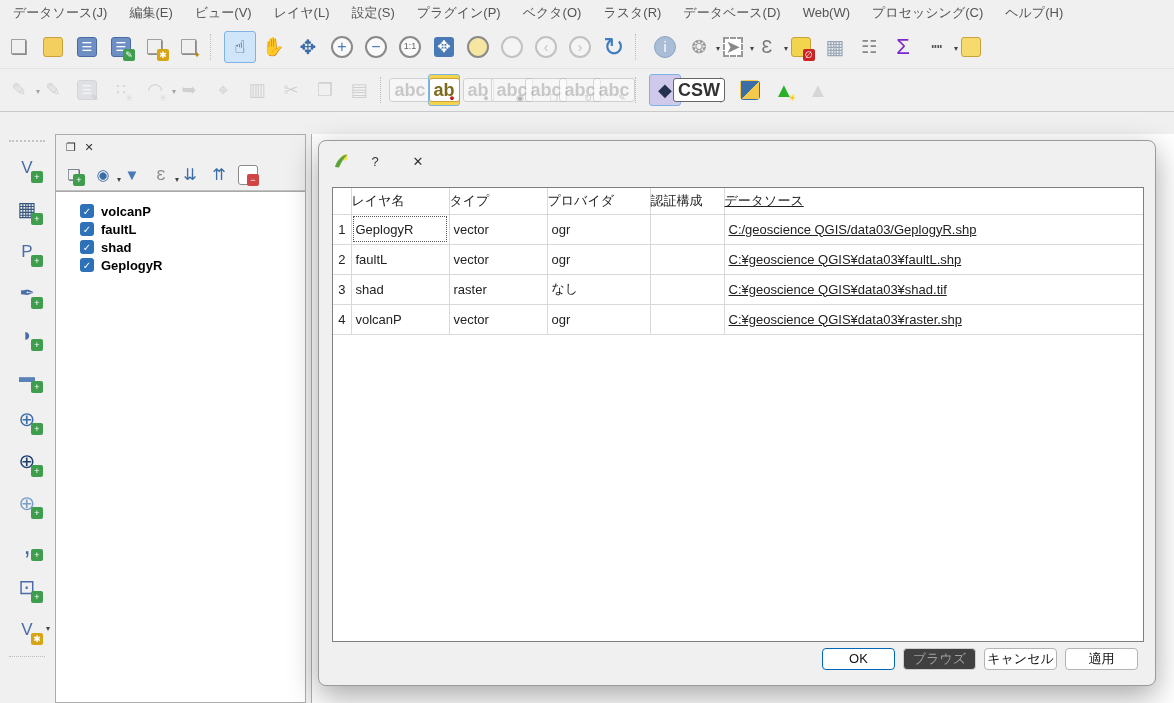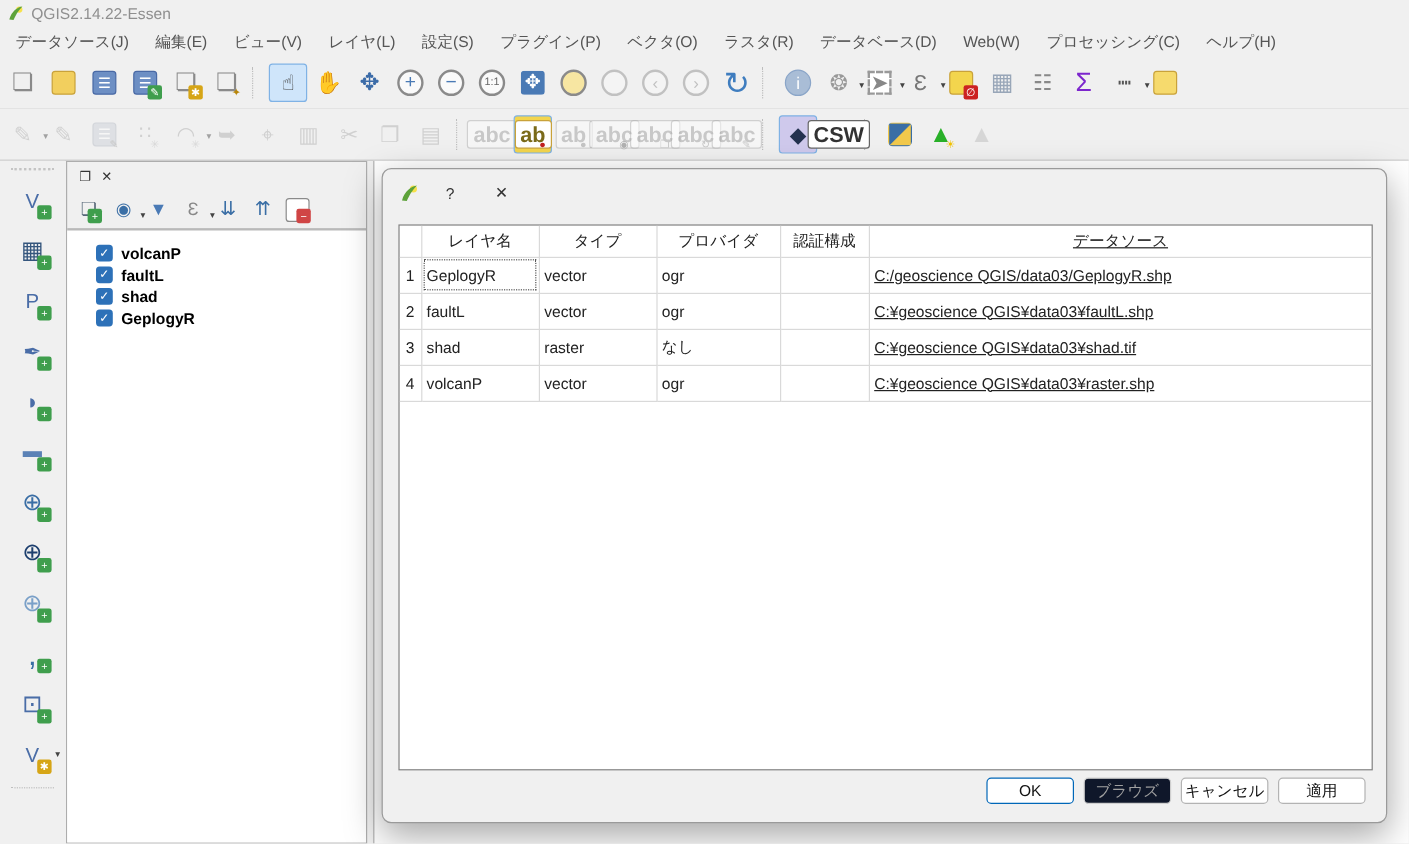--- a/index.html
+++ b/index.html
@@ -57,43 +57,36 @@
   .canvas { position:absolute; left:311px; top:134px; right:0; bottom:0; background:#fff; border-left:1px solid #b0b0b0; }
 
   
   .dialog { position:absolute; left:318px; top:140px; width:838px; height:546px; background:#f0f0f0;
             border:1px solid #9a9a9a; border-radius:8px; box-shadow:0 10px 30px rgba(0,0,0,.35); }
   .dlg-titlebar { height:40px; display:flex; align-items:center; gap:9px; padding:0 6px 0 14px; }
   .dlg-titlebar .dtitle { flex:1; color:#111; }
   .dlg-hbtn { width:34px; height:28px; display:flex; align-items:center; justify-content:center; color:#333; font-size:13px; }
   .table-wrap { position:absolute; left:13px; top:46px; width:812px; height:455px; background:#fff; border:1px solid #7f7f7f; overflow:hidden; }
   table { border-collapse:collapse; width:100%; table-layout:fixed; }
-  th { height:26px; font-weight:normal; font-size:13px; text-align:center; border:1px solid #d9d9d9; border-top:none; }
+  th { height:26px; font-weight:normal; font-size:13px; text-align:left; border:1px solid #d9d9d9; border-top:none; }
   td { height:30px; font-size:13px; padding:0 4px; border:1px solid #d9d9d9; overflow:hidden; white-space:nowrap; }
   th:first-child, td:first-child { border-left:none; text-align:center; padding:0; }
   th:last-child, td:last-child { border-right:none;text-decoration:underline; }
   .focus-cell { outline:1px dotted #555; outline-offset:-3px; }
   .dlg-buttons { position:absolute; right:17px; bottom:15px; display:flex; gap:8px; }
   .btn { width:73px; height:22px; background:#fff; border:1px solid #b3b3b3; border-radius:4px;
          font-size:13px; text-align:center; line-height:20px; color:#111; }
   .btn.ok { border-color:var(--okc,#0067b8); }
-  .btn.disabled { color:#a0a0a0; border-color:#cfcfcf; background:#0f172a; }
+  .btn.disabled { color:#a0a0a0; border-color:#cfcfcf; background:#404040; }
 </style>
 </head>
 <body>
 
 <div>
 
-  <div class="titlebar">
-    <svg width="14" height="14" viewBox="0 0 16 16">
-      <circle cx="11.5" cy="4.5" r="3" fill="#f7e14a"></circle>
-      <path d="M2 14 C4 6 10 2 14.5 1.5 C10 6 8 10 6 14.5 Z" fill="#5da23a"></path>
-    </svg>
-    <span class="wtitle">QGIS2.14.22-Essen</span>
-  </div>
 
   <nav class="menubar" id="menubar">
       <span class="menu-item">データソース(J)</span>
       <span class="menu-item">編集(E)</span>
       <span class="menu-item">ビュー(V)</span>
       <span class="menu-item">レイヤ(L)</span>
       <span class="menu-item">設定(S)</span>
       <span class="menu-item">プラグイン(P)</span>
       <span class="menu-item">ベクタ(O)</span>
       <span class="menu-item">ラスタ(R)</span>

